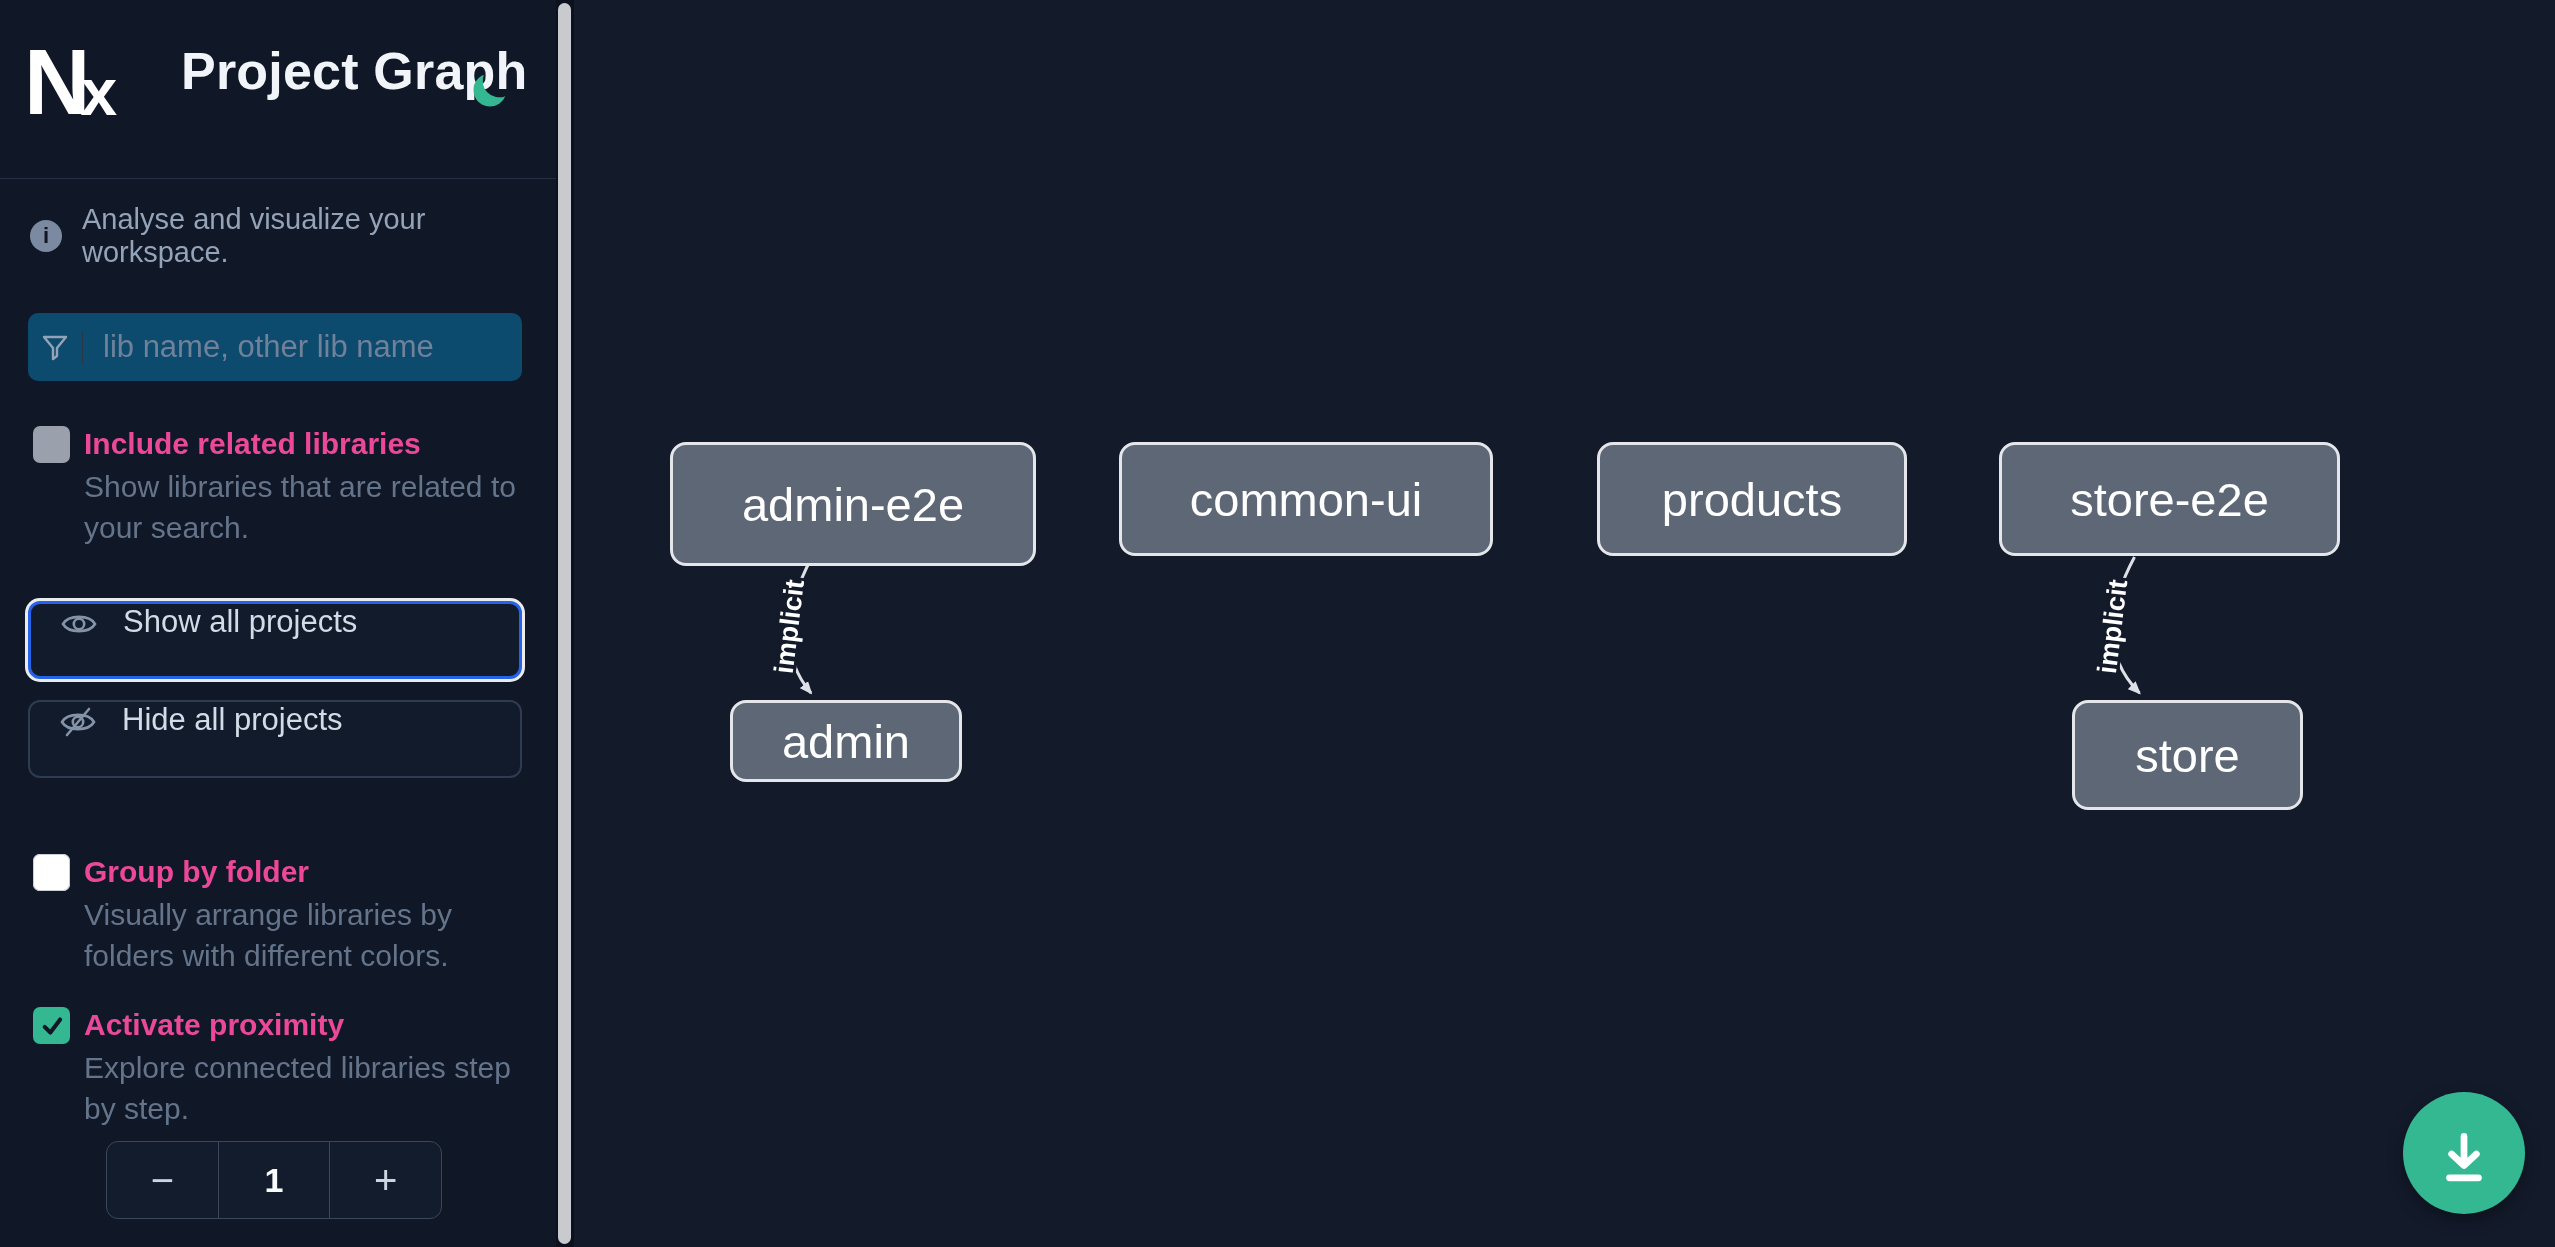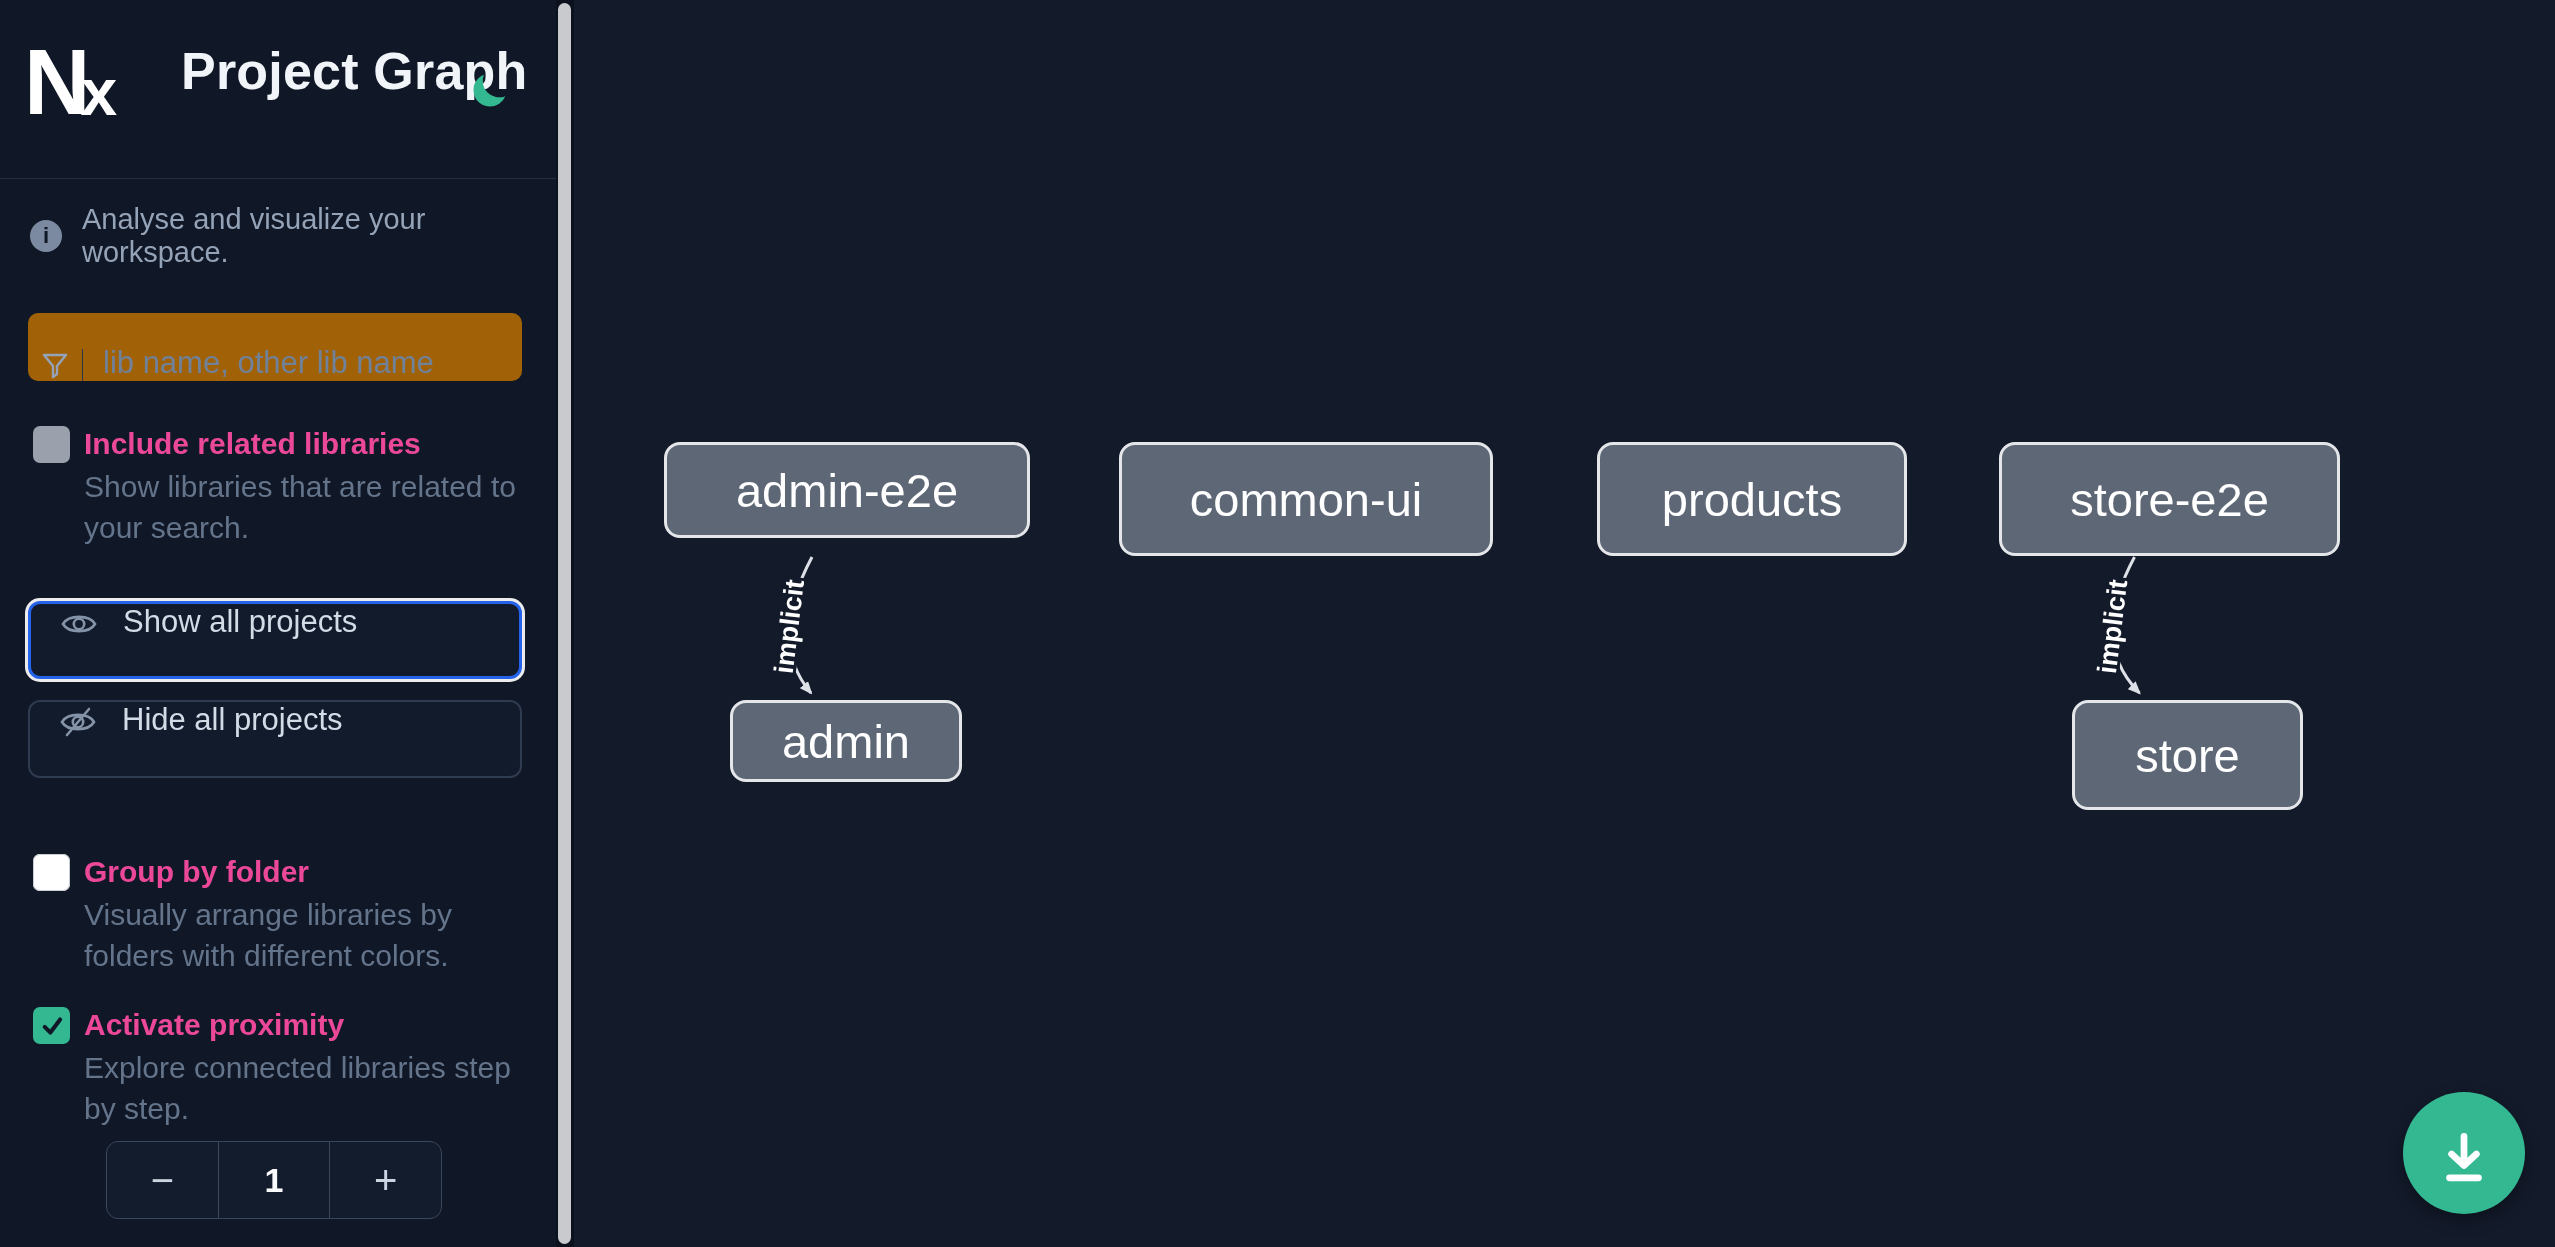--- a/index.html
+++ b/index.html
@@ -14,22 +14,22 @@
   .logo .x{font-size:66px;font-weight:900;line-height:60px;margin-left:-4px;}
   .page-title{position:absolute;left:181px;top:0;height:141px;display:flex;align-items:center;
     color:#f1f5f9;font-size:52px;font-weight:600;letter-spacing:.2px;}
   .theme-toggle{position:absolute;left:468px;top:68px;width:44px;height:44px;cursor:pointer;}
 
   .info-row{position:absolute;left:30px;top:203px;display:flex;align-items:center;gap:20px;}
   .info-icon{width:32px;height:32px;border-radius:50%;background:#7b8aa0;color:#101726;
     display:flex;align-items:center;justify-content:center;font-size:22px;font-weight:700;flex:0 0 auto;}
   .info-text{color:#94a3b8;font-size:29px;}
 
-  .search{position:absolute;left:28px;top:313px;width:494px;height:68px;background:#a16207;
-    border-radius:10px;display:flex;align-items:flex-end;overflow:hidden;}
+  .search{position:absolute;left:28px;top:313px;width:494px;height:68px;background:#0c4a6e;
+    border-radius:10px;display:flex;align-items:center;overflow:hidden;}
   .search .icon-cell{width:62px;display:flex;align-items:center;justify-content:center;border-right:1px solid #2b3548;}
   .search input{flex:1;background:transparent;border:none;outline:none;color:#cbd5e1;
     font-size:31px;padding:0 20px;}
   .search input::placeholder{color:#70819a;}
 
   .toggle-block{position:absolute;left:33px;width:490px;}
   .toggle-block .cbx{position:absolute;left:0;top:2px;width:37px;height:37px;border-radius:7px;}
   .cbx.gray{background:#9aa1ac;}
   .cbx.white{background:#ffffff;box-shadow:inset 0 0 0 1px #c8cdd4;}
   .cbx.green{background:#34b892;display:flex;align-items:center;justify-content:center;}
@@ -174,21 +174,21 @@
       <g id="edge-paths">
           <path d="M238 557 C 214 602, 202 652, 237 693" fill="none" stroke="#dde1e7" stroke-width="3" marker-end="url(#arrow)"></path>
           <path d="M1560.5 557 C 1536.5 602, 1524.5 652, 1565.5 693" fill="none" stroke="#dde1e7" stroke-width="3" marker-end="url(#arrow)"></path>
         </g>
       <g id="edge-labels">
           <text x="215.375" y="635.5" text-anchor="middle" transform="rotate(-83 215.375 626.5)" fill="#ffffff" stroke="#131a2a" stroke-width="6" paint-order="stroke" font-size="27" font-weight="700">implicit</text>
           <text x="1538.625" y="635.5" text-anchor="middle" transform="rotate(-83 1538.625 626.5)" fill="#ffffff" stroke="#131a2a" stroke-width="6" paint-order="stroke" font-size="27" font-weight="700">implicit</text>
         </g>
     </svg>
     <div id="node-layer">
-        <div class="gnode" style="left: 90px; top: 442px; width: 366px; height: 96px; text-align: center;">admin-e2e</div>
+        <div class="gnode" style="left: 96px; top: 442px; width: 366px; height: 124px; text-align: center;">admin-e2e</div>
         <div class="gnode" style="left: 545px; top: 442px; width: 374px; height: 114px;">common-ui</div>
         <div class="gnode" style="left: 1023px; top: 442px; width: 310px; height: 114px;">products</div>
         <div class="gnode" style="left: 1425px; top: 442px; width: 341px; height: 114px;">store-e2e</div>
         <div class="gnode" style="left: 156px; top: 700px; width: 232px; height: 82px;">admin</div>
         <div class="gnode" style="left: 1498px; top: 700px; width: 231px; height: 110px;">store</div>
       </div>
   </div>
 
   <div class="fab">
     <svg width="62" height="62" viewBox="0 0 60 60">

